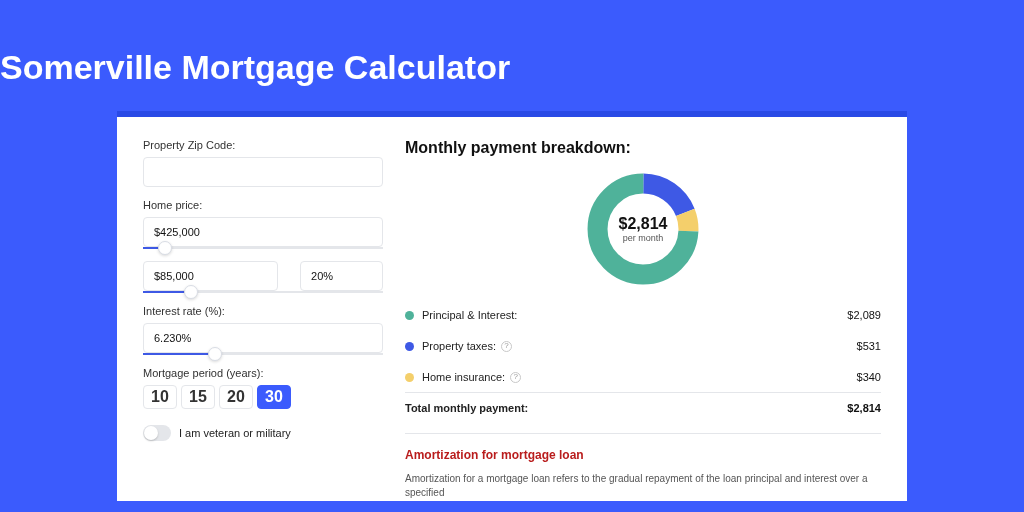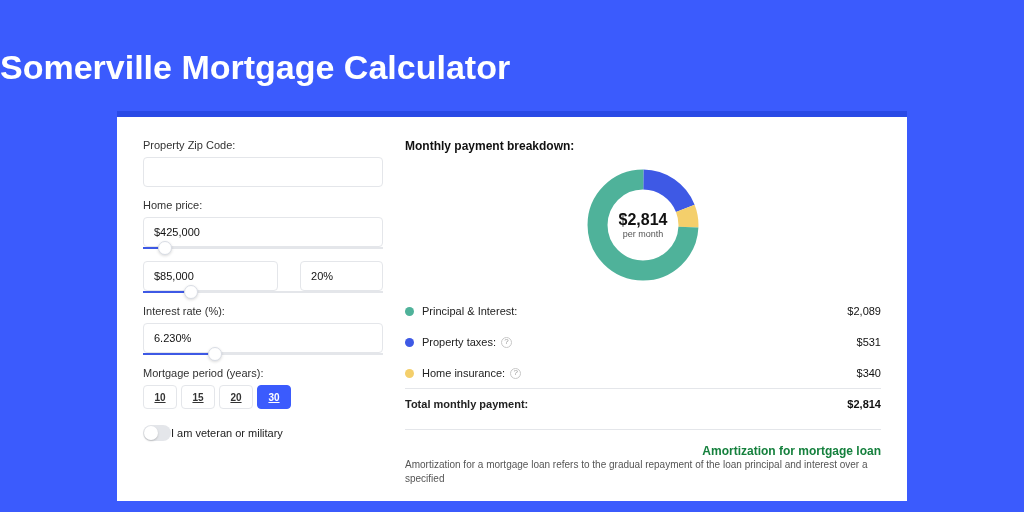--- a/index.html
+++ b/index.html
@@ -62,38 +62,37 @@
     transform: translateX(-50%);
   }
   .row { display: flex; gap: 22px; }
   .row .input:first-child { flex: 1.3; }
   .row .input:last-child { flex: .7; }
   .period-row { display: flex; gap: 4px; }
   .period-btn {
     border: 1px solid #e4e6ea;
     background: #fff;
     color: #333;
-    font-size: 10px;
+    font-size: 16px;
     font-weight: 600;
     width: 34px; height: 24px;
     border-radius: 4px;
     cursor: pointer;
-    text-decoration: underline;
   }
   .period-btn.active { background: #3b5bfd; color: #fff; border-color: #3b5bfd; }
-  .toggle-row { display: flex; align-items: center; margin-top: 16px; }
+  .toggle-row { display: flex; align-items: center; gap: 8px; margin-top: 16px; }
   .toggle {
     width: 28px; height: 16px; background: #e4e6ea; border-radius: 8px; position: relative;
   }
   .toggle-knob {
     position: absolute; left: 1px; top: 1px; width: 14px; height: 14px; background: #fff; border-radius: 50%;
     box-shadow: 0 1px 2px rgba(0,0,0,.2);
   }
   .toggle-label { font-size: 11px; color: #222; }
-  .right h3 { font-size: 12px; color: #111; margin-bottom: 8px; }
+  .right h3 { font-size: 16px; color: #111; margin-bottom: 8px; }
   .donut-wrap { display: flex; justify-content: center; padding: 4px 0 10px 0; }
   .donut { position: relative; width: 120px; height: 120px; }
   .donut-center {
     position: absolute; left: 50%; top: 50%; transform: translate(-50%,-50%);
     text-align: center;
   }
   .donut-amount { font-size: 16px; font-weight: 700; color: #111; }
   .donut-sub { font-size: 9px; color: #555; }
   .legend { margin-bottom: 10px; }
   .legend-row {
@@ -107,21 +106,21 @@
     width: 11px; height: 11px; border-radius: 50%; border: 1px solid #c8c8c8;
     font-size: 8px; color: #999; line-height: 1;
   }
   .legend-val { margin-left: auto; font-size: 11px; color: #111; }
   .legend .total {
     border-top: 1px solid #e4e6ea; font-weight: 700;
   }
   .amort {
     border-top: 1px solid #e4e6ea; padding-top: 14px;
   }
-  .amort h4 { font-size: 12px; font-weight: 700; color: #15803d; text-align: right; }
+  .amort h4 { font-size: 12px; font-weight: 700; margin-bottom: 10px; color: #b91c1c; }
   .amort p { font-size: 10px; color: #555; line-height: 1.4; }
 </style>
 </head>
 <body>
 
 <div class="title">Somerville Mortgage Calculator</div>
 
 <div class="app">
 
   <div class="left">

